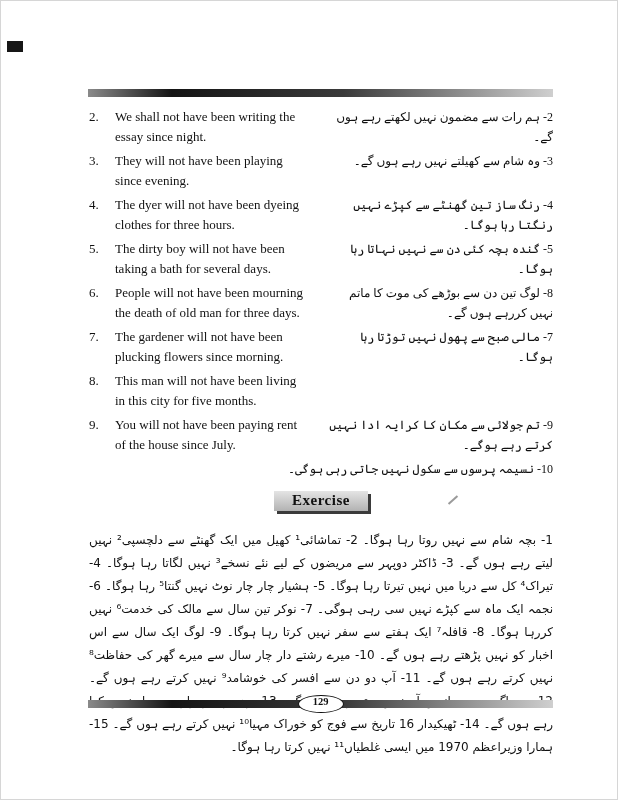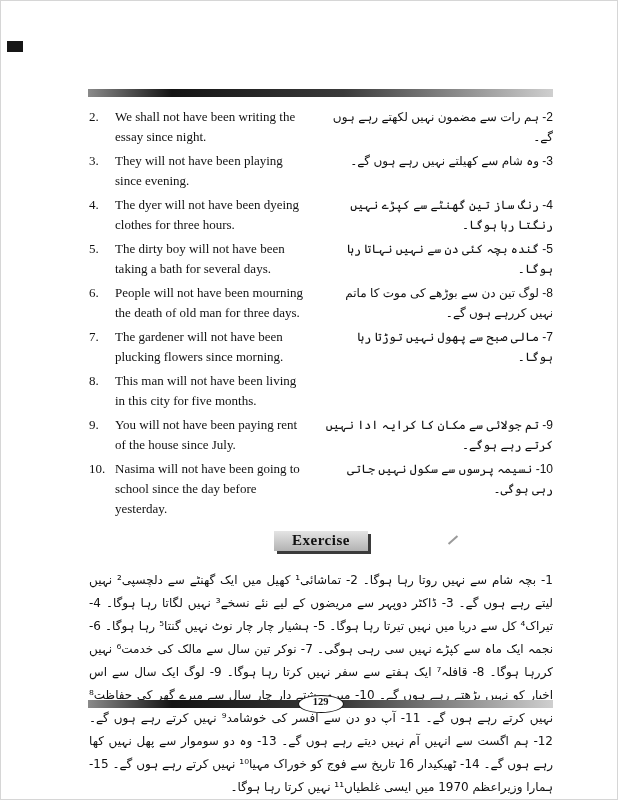--- a/index.html
+++ b/index.html
@@ -54,21 +54,21 @@
     display: flex;
     font-size: 13px;
     line-height: 20px;
   }
   .num { width: 26px; flex: none; }
   .en-text { flex: 1; padding-right: 10px; }
   .ur {
     flex: 1;
     direction: rtl;
     text-align: right;
-    font-family: Liberation Sans, sans-serif;
+    font-family: Liberation Serif, serif;
     font-size: 12px;
     line-height: 20px;
     margin-left: 8px;
   }
   .exercise-wrap {
     position: relative;
     text-align: center;
     margin-top: 12px;
     height: 26px;
   }
@@ -166,24 +166,20 @@
 
     <div class="row">
       <div class="en" dir="ltr">
         <span class="num">9.</span>
         <span class="en-text">You will not have been paying rent of the house since July.</span>
       </div>
       <div class="ur">9- تم جولائی سے مکان کا کرایہ ادا نہیں کرتے رہے ہوگے۔</div>
     </div>
 
     <div class="row">
-      <div class="en" dir="ltr">
-        <span class="num">10.</span>
-        <span class="en-text">Nasima will not have been going to school since the day before yesterday.</span>
-      </div>
       <div class="ur">10- نسیمہ پرسوں سے سکول نہیں جاتی رہی ہوگی۔</div>
     </div>
 
     <div class="exercise-wrap">
       <span class="exercise-heading">Exercise</span>
       <span class="pen-mark"></span>
     </div>
 
     <p class="exercise-text" dir="rtl">1- بچہ شام سے نہیں روتا رہا ہوگا۔ 2- تماشائی¹ کھیل میں ایک گھنٹے سے دلچسپی² نہیں لیتے رہے ہوں گے۔ 3- ڈاکٹر دوپہر سے مریضوں کے لیے نئے نسخے³ نہیں لگاتا رہا ہوگا۔ 4- تیراک⁴ کل سے دریا میں نہیں تیرتا رہا ہوگا۔ 5- ہشیار چار چار نوٹ نہیں گنتا⁵ رہا ہوگا۔ 6- نجمہ ایک ماہ سے کپڑے نہیں سی رہی ہوگی۔ 7- نوکر تین سال سے مالک کی خدمت⁶ نہیں کررہا ہوگا۔ 8- قافلہ⁷ ایک ہفتے سے سفر نہیں کرتا رہا ہوگا۔ 9- لوگ ایک سال سے اس اخبار کو نہیں پڑھتے رہے ہوں گے۔ 10- میرے رشتے دار چار سال سے میرے گھر کی حفاظت⁸ نہیں کرتے رہے ہوں گے۔ 11- آپ دو دن سے افسر کی خوشامد⁹ نہیں کرتے رہے ہوں گے۔ 12- ہم اگست سے انہیں آم نہیں دیتے رہے ہوں گے۔ 13- وہ دو سوموار سے پھل نہیں کھا رہے ہوں گے۔ 14- ٹھیکیدار 16 تاریخ سے فوج کو خوراک مہیا¹⁰ نہیں کرتے رہے ہوں گے۔ 15- ہمارا وزیراعظم 1970 میں ایسی غلطیاں¹¹ نہیں کرتا رہا ہوگا۔</p>
 

